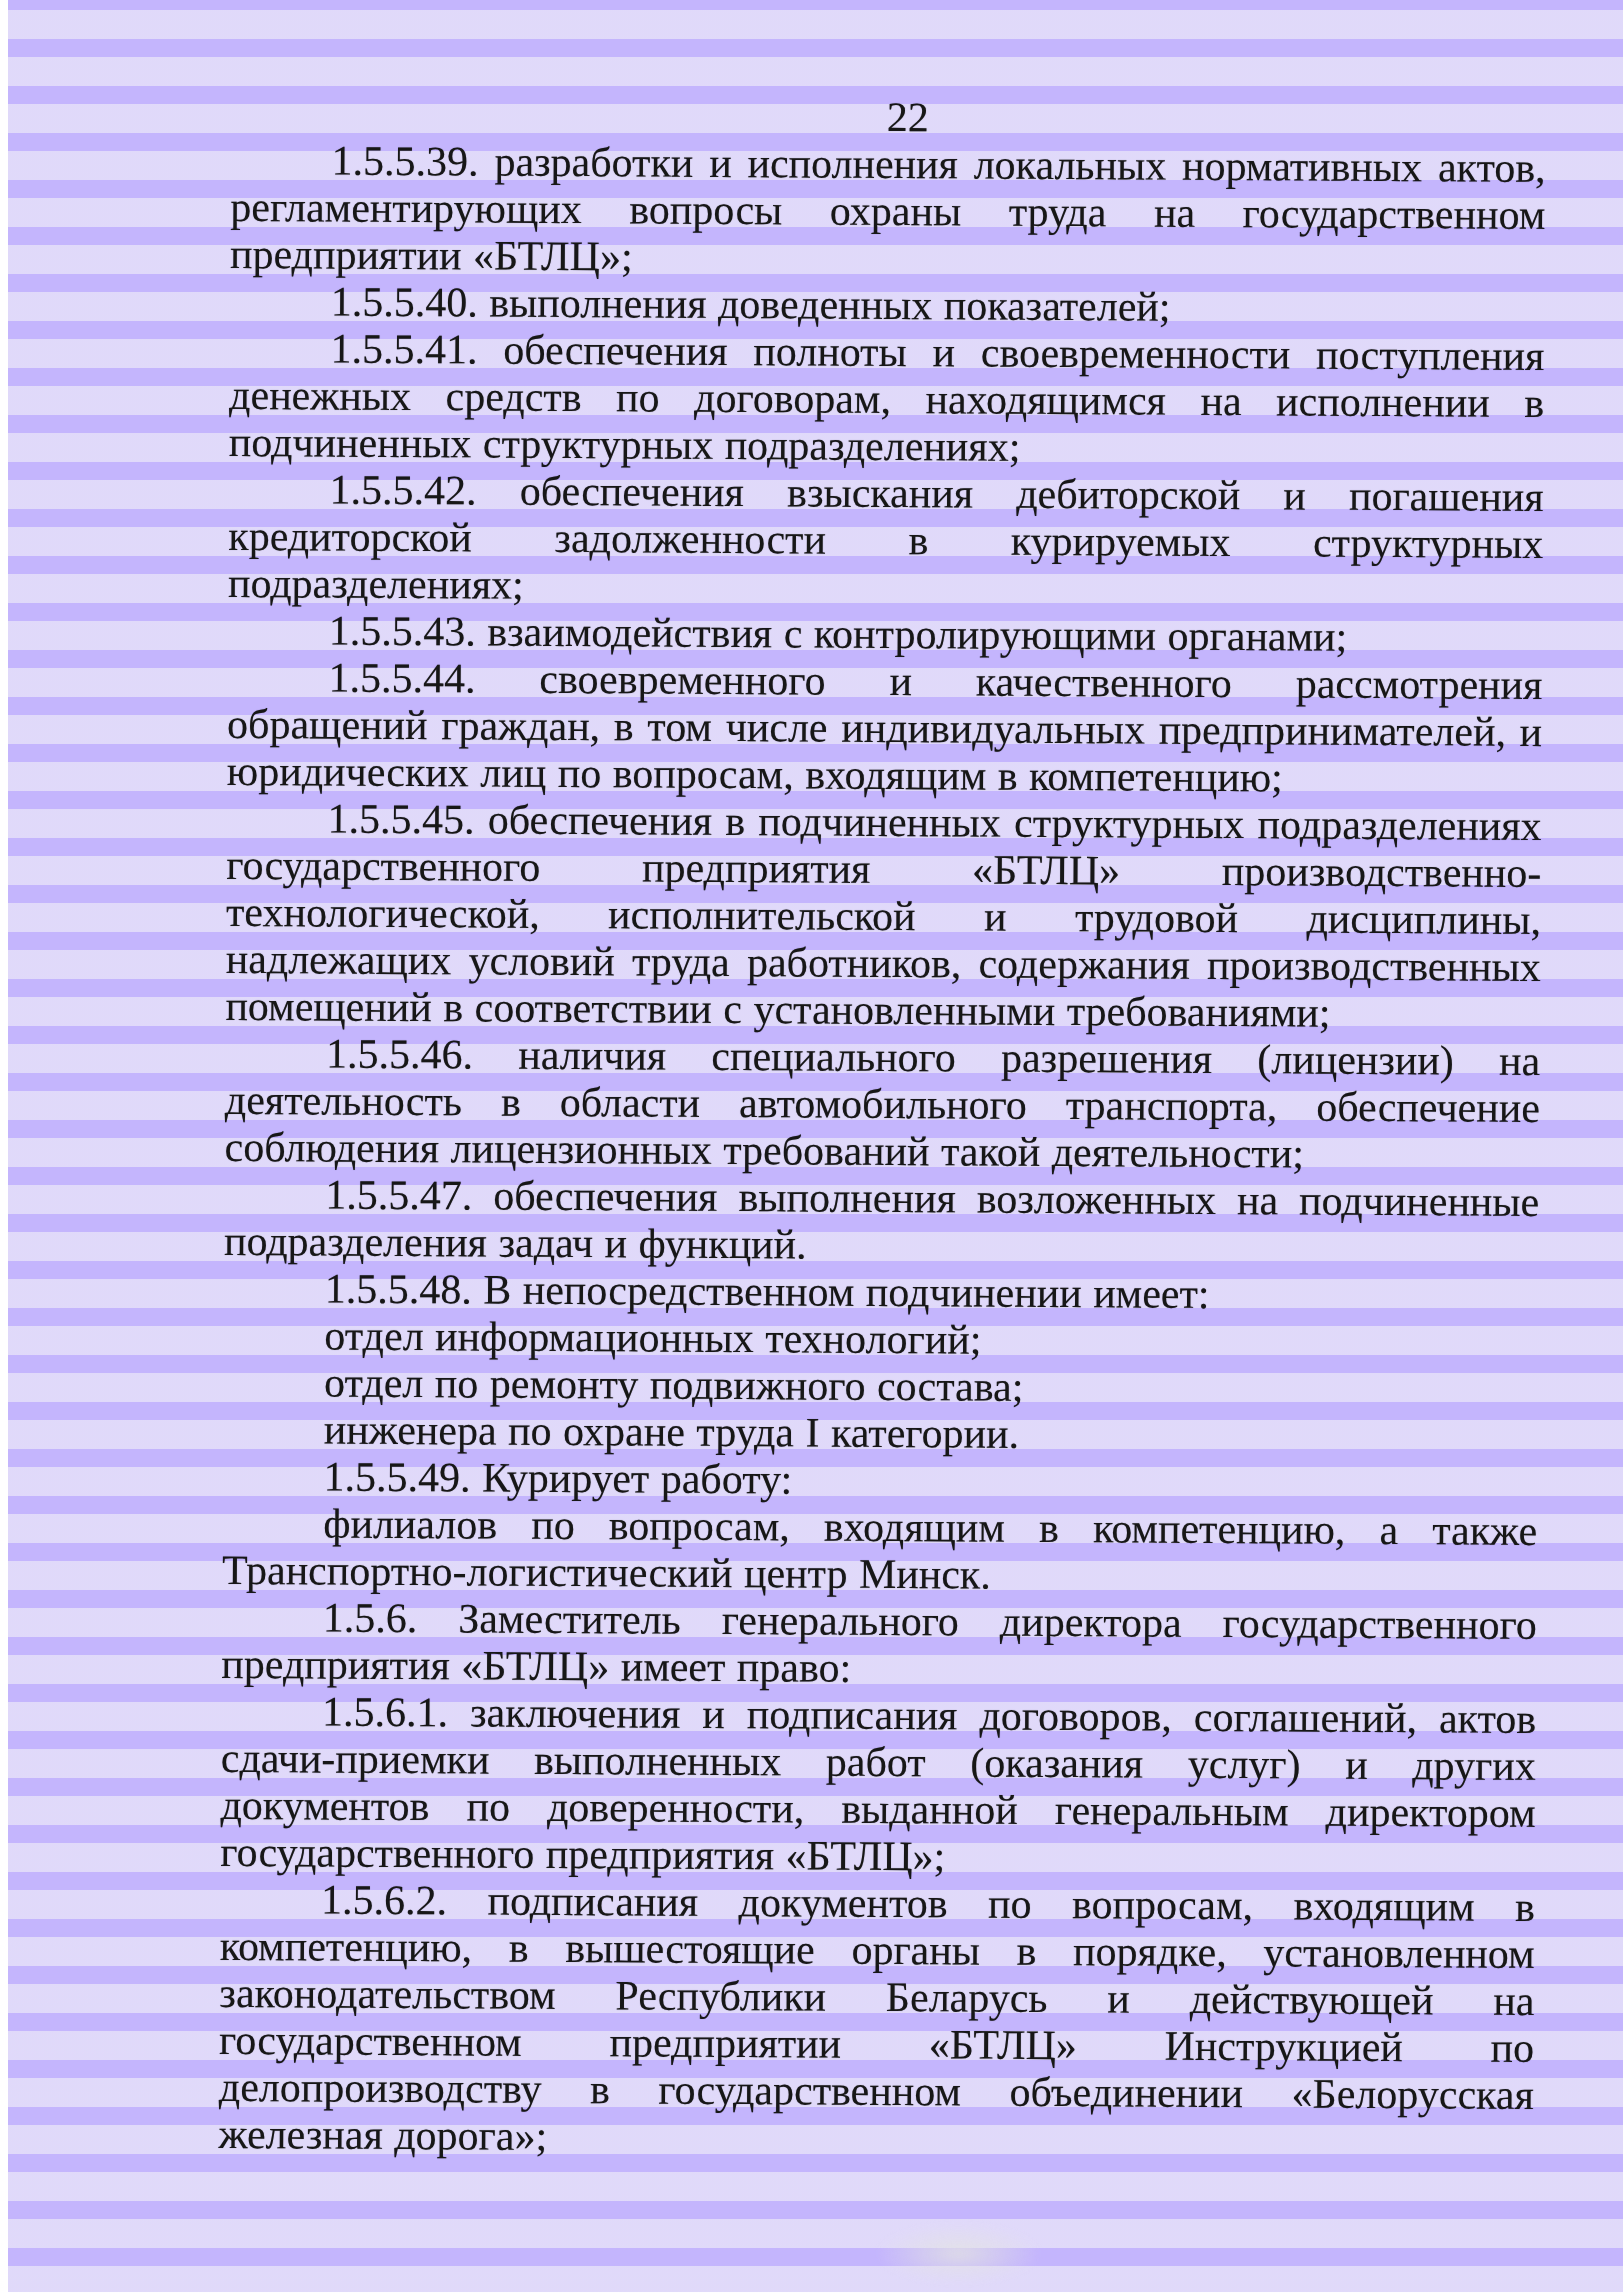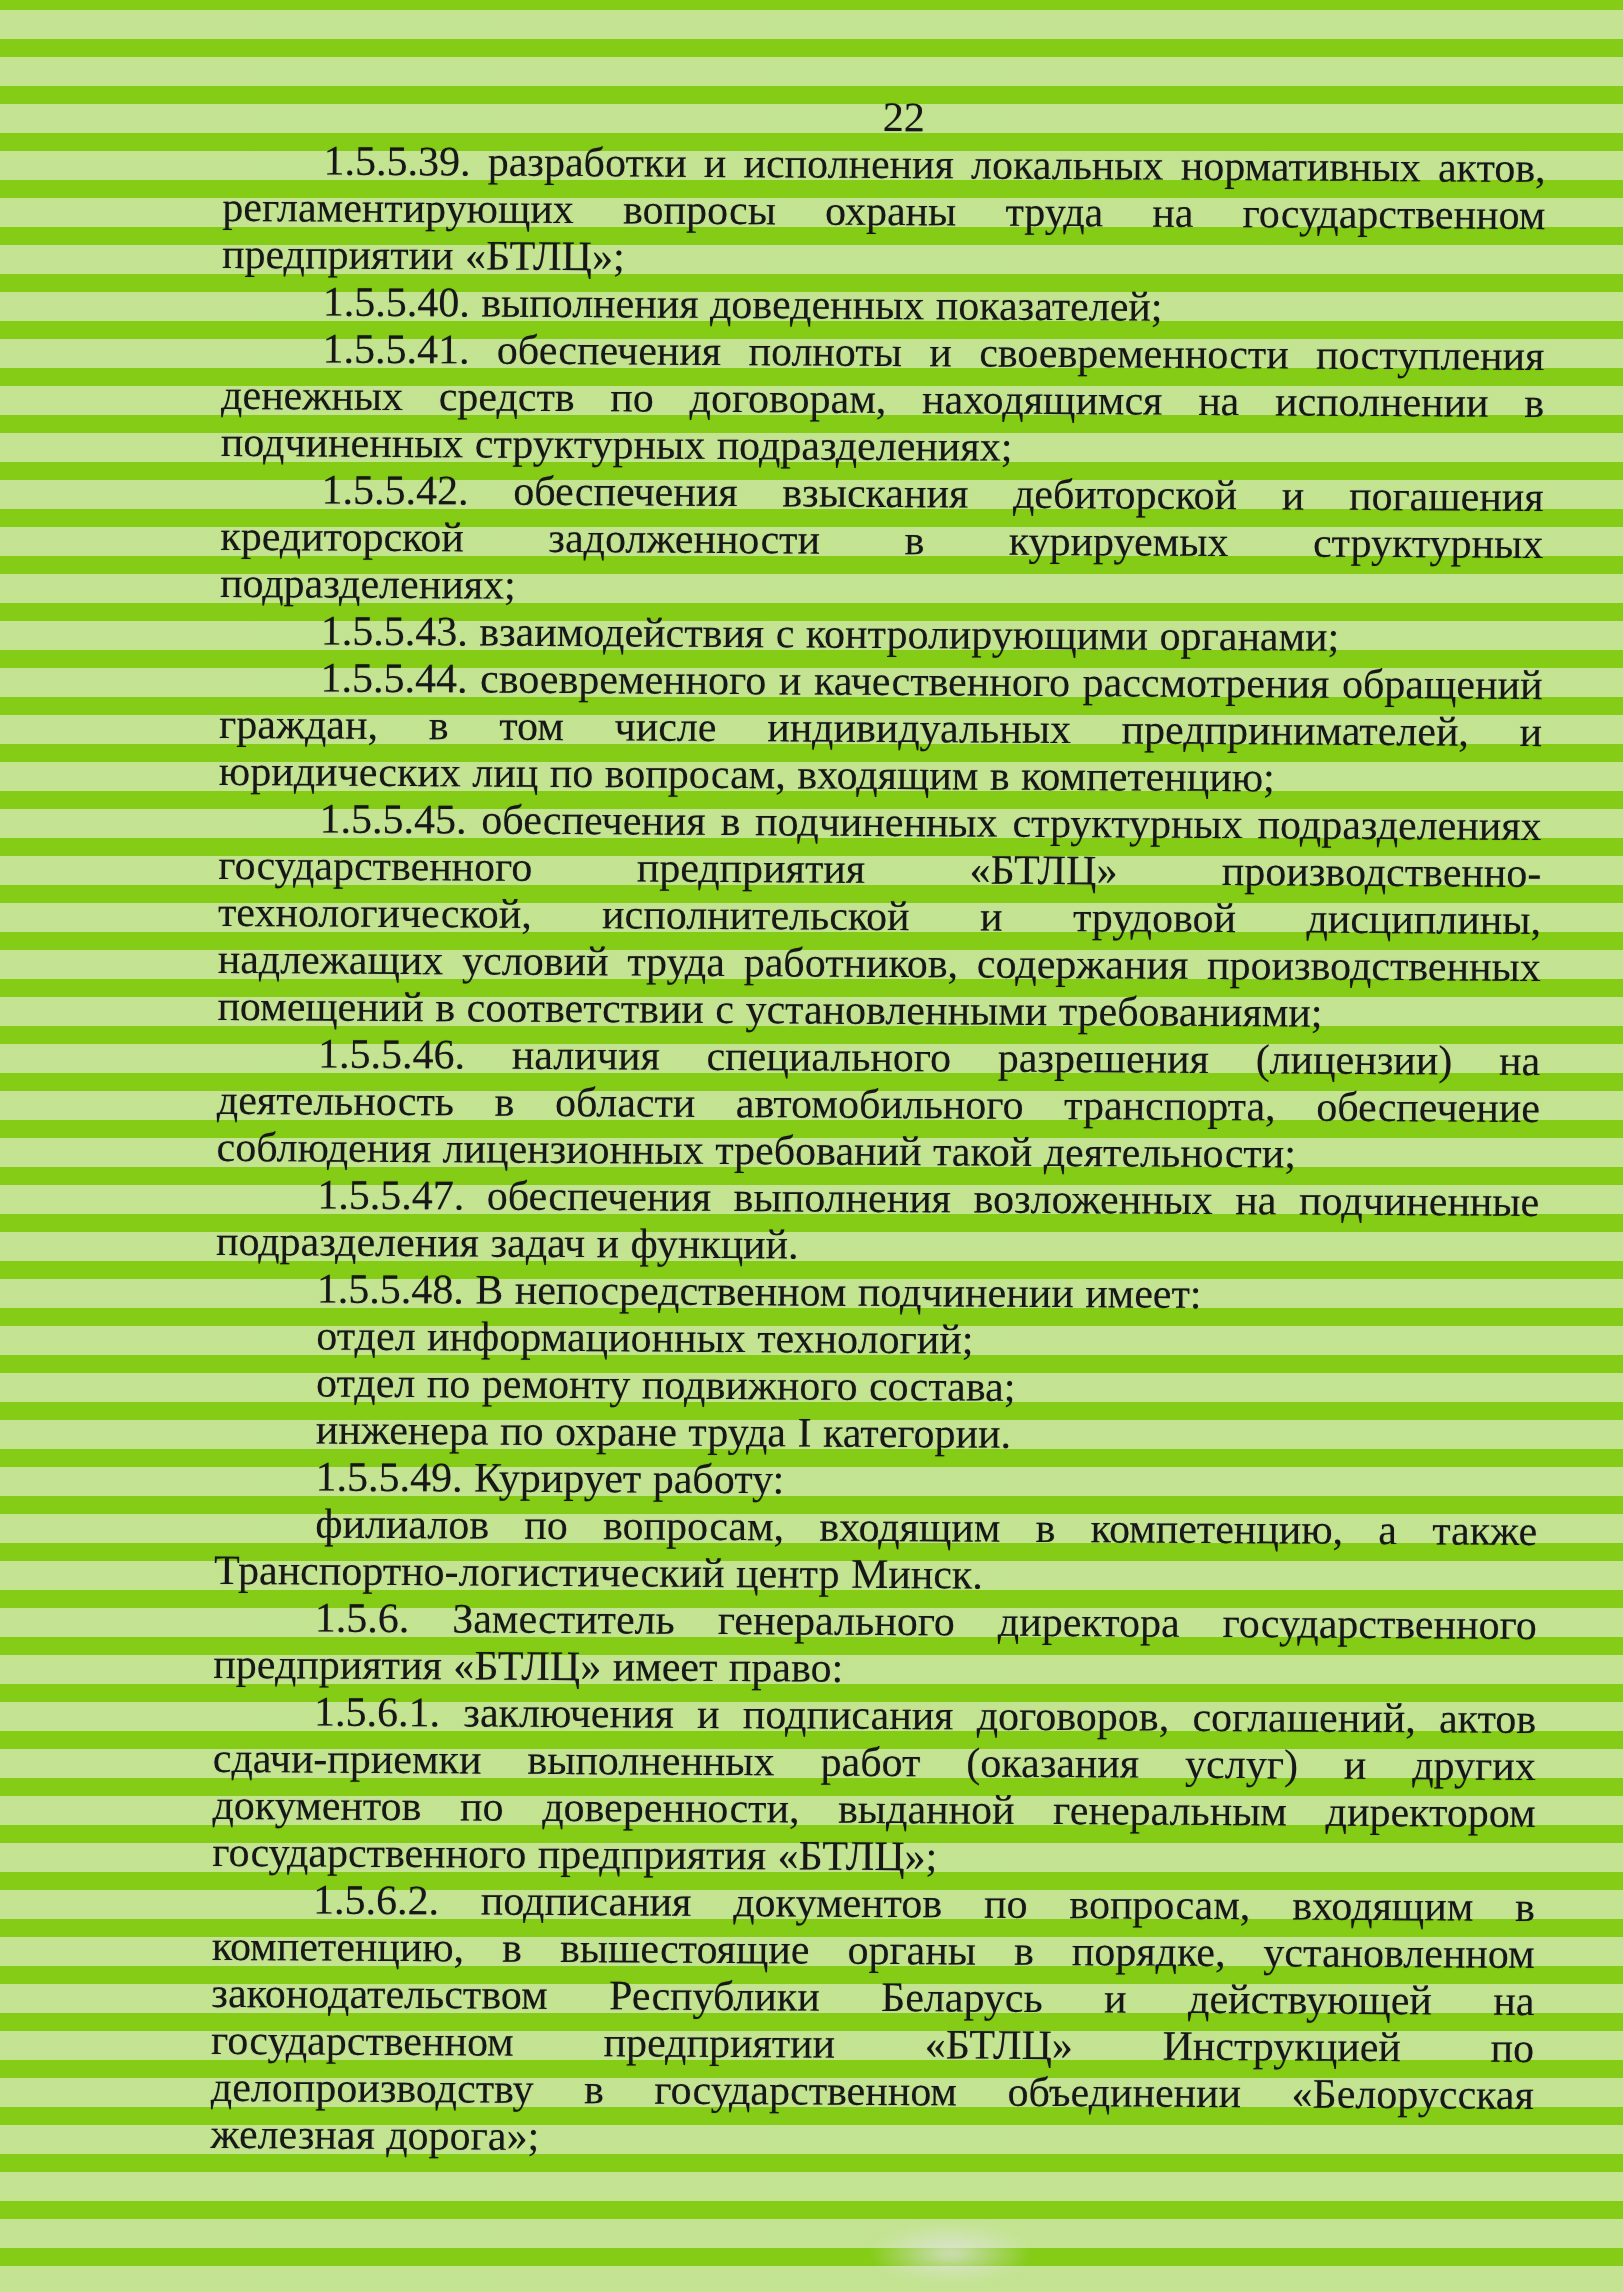--- a/index.html
+++ b/index.html
@@ -11,21 +11,22 @@
     width: 1623px;
     height: 2293px;
     overflow: hidden;
     position: relative;
     font-family: "Liberation Serif", "DejaVu Serif", serif;
     color: #171717;
   }
   .sheet {
     position: absolute;
     inset: 0;
-    background: #84cc16;
+    background: #c4b5fd;
+    margin-left: 8px;
   }
   
   .scan-bands {
     position: absolute;
     inset: 0;
     background: repeating-linear-gradient(
       to bottom,
       transparent 0px,
       transparent 9.8px,
       #f7f7f7 9.8px,

